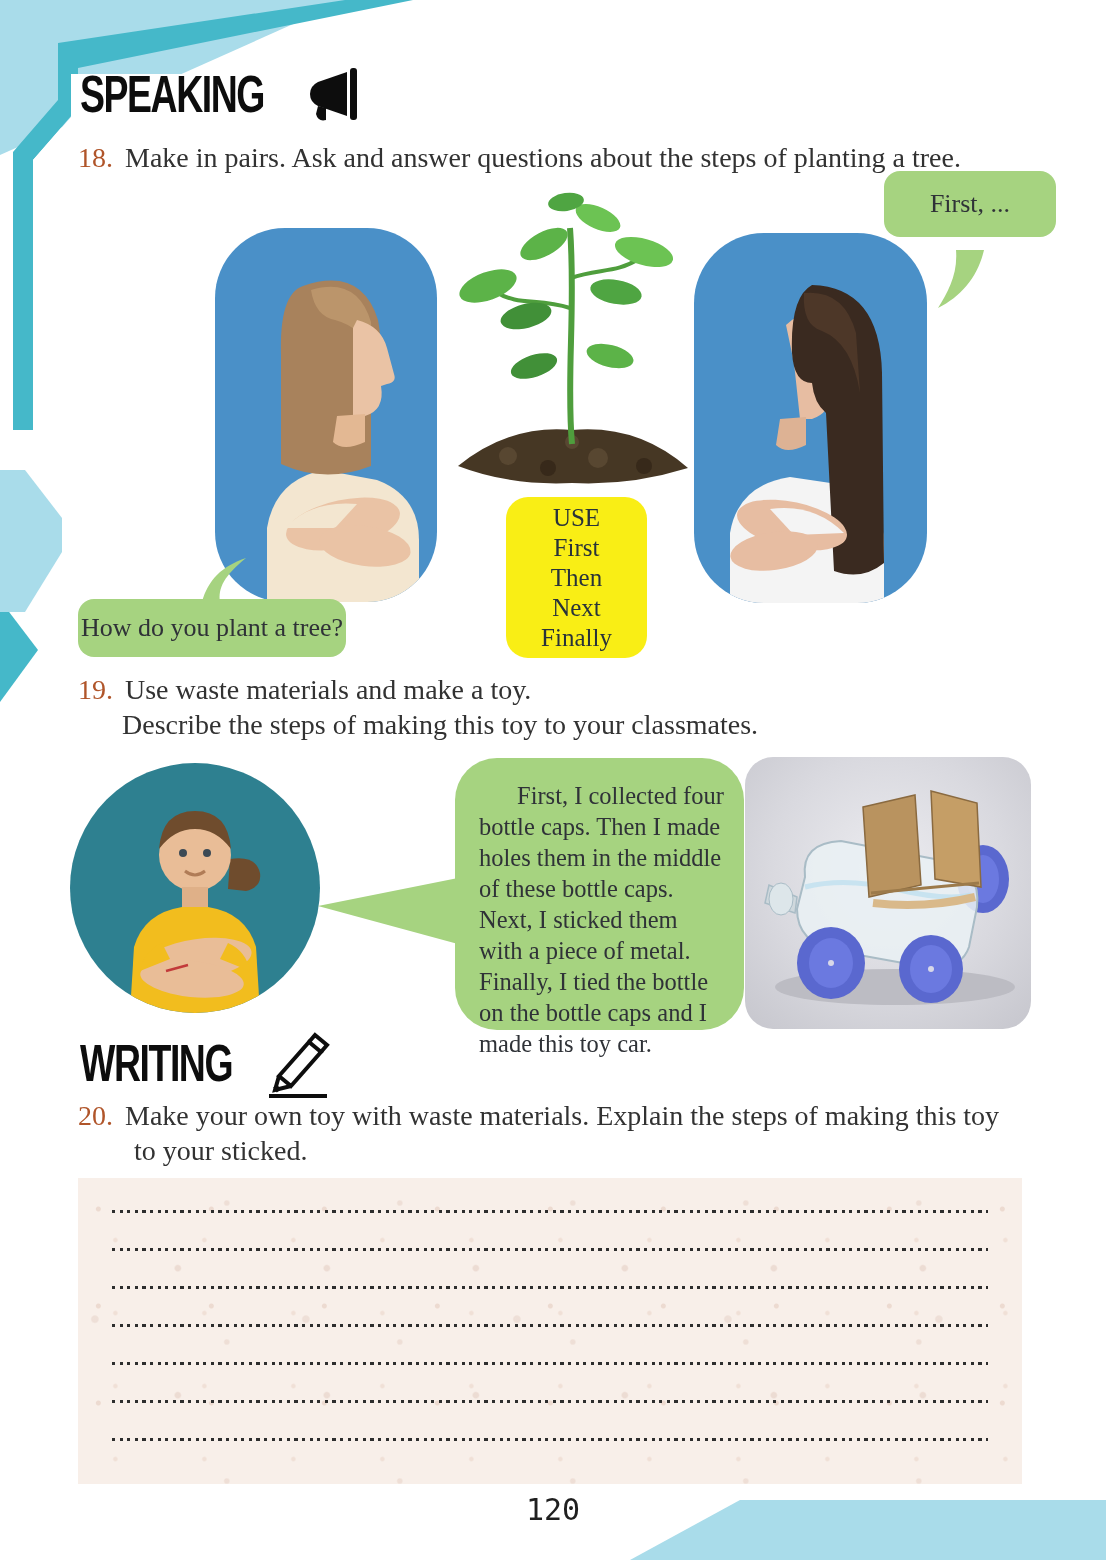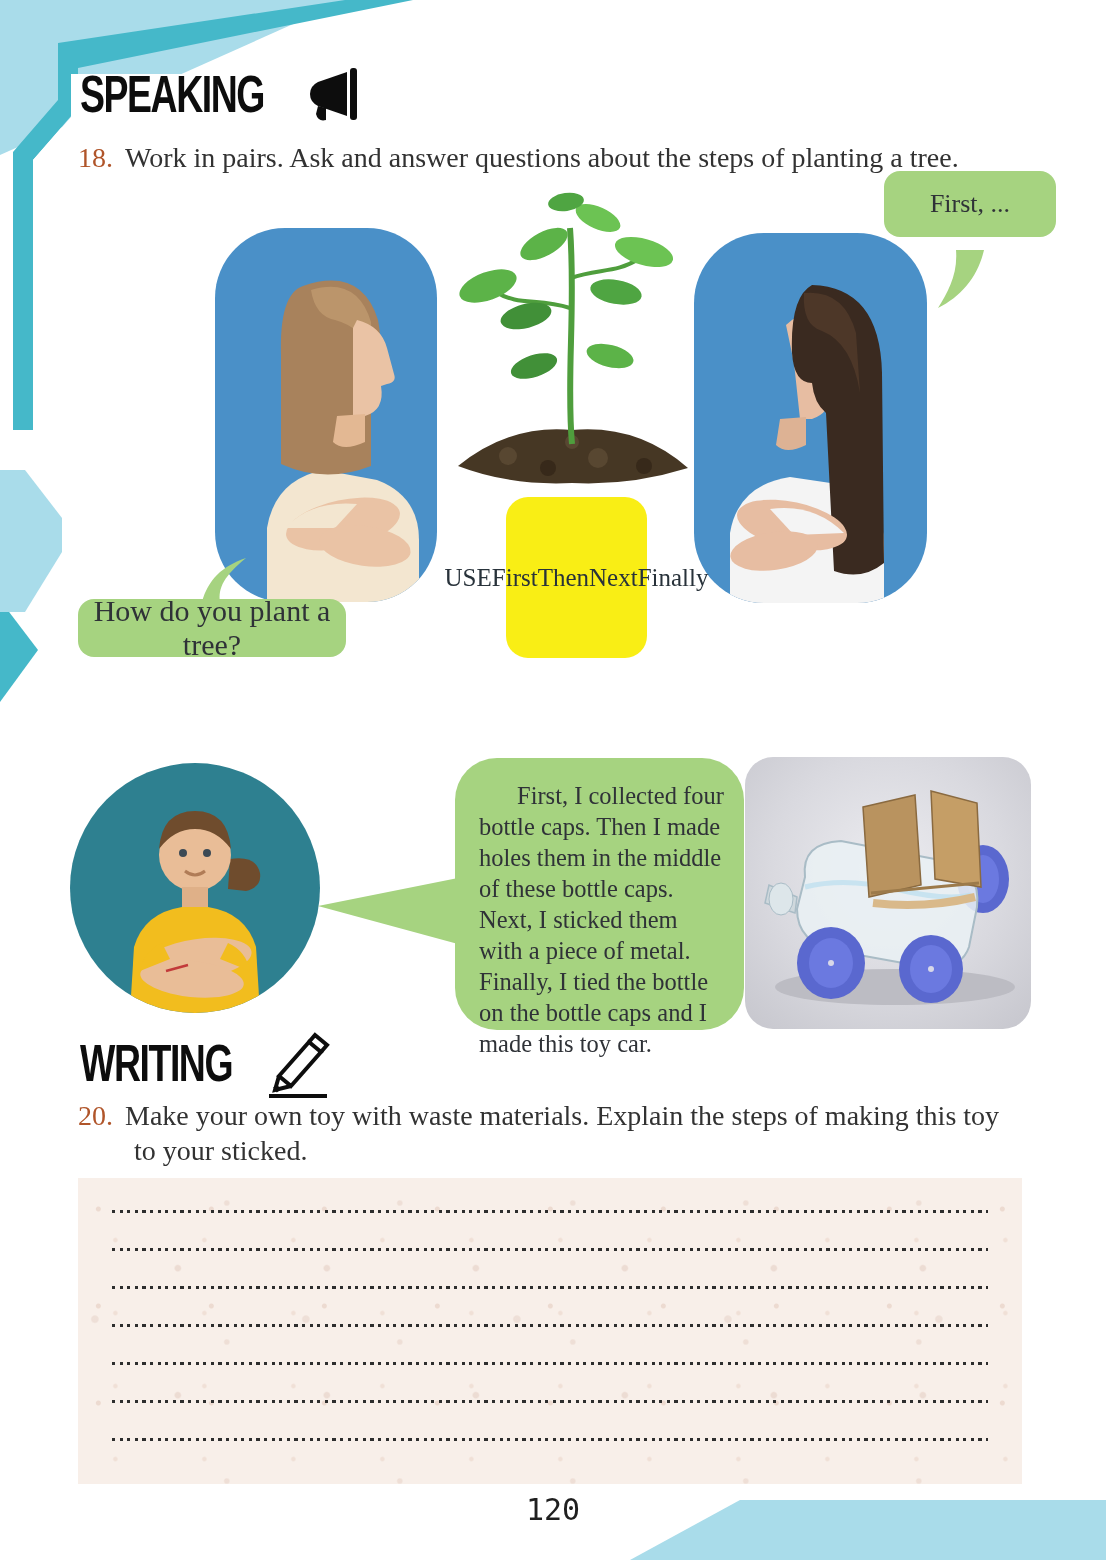--- a/index.html
+++ b/index.html
@@ -16,26 +16,26 @@
   .ex .num{color:#b0552a;margin-right:12px;}
   
   .photo{position:absolute;overflow:hidden;}
   .r70{border-radius:70px;}
   .r28{border-radius:28px;}
   .circle{border-radius:50%;}
   
   .bubble{position:absolute;background:#a6d380;color:#2f3237;
           display:flex;align-items:center;justify-content:center;text-align:center;}
   .bubble-first{width:172px;height:66px;border-radius:16px;font-size:26px;}
-  .bubble-how{width:268px;height:58px;border-radius:16px;font-size:30px;}
+  .bubble-how{width:268px;height:58px;border-radius:16px;font-size:26px;}
   .bubble-steps{width:289px;height:272px;border-radius:42px;font-size:24.5px;line-height:31px;
           display:block;padding:22px 20px 4px 24px;box-sizing:border-box;text-align:left;}
   .bubble-steps p{margin:0;text-indent:38px;}
   .usebox{position:absolute;left:506px;top:497px;width:141px;height:161px;background:#f9ee15;
-          border-radius:22px;display:flex;flex-direction:row;align-items:center;
+          border-radius:22px;display:flex;flex-direction:column;align-items:center;
           justify-content:center;font-size:25px;line-height:30px;color:#28323a;}
   
   .writebox{position:absolute;left:78px;top:1178px;width:944px;height:306px;
         background-color:#f8efe9;
         background-image:
           radial-gradient(circle at 18% 32%, rgba(193,137,112,.20) 0 2px, transparent 3px),
           radial-gradient(circle at 67% 71%, rgba(176,118,94,.16) 0 2.5px, transparent 4px),
           radial-gradient(circle at 42% 85%, rgba(205,155,130,.18) 0 1.5px, transparent 3px),
           radial-gradient(circle at 86% 18%, rgba(180,125,100,.14) 0 2px, transparent 3.5px),
           radial-gradient(circle at 8% 78%, rgba(166,108,84,.12) 0 3px, transparent 4.5px);
@@ -66,21 +66,21 @@
     <svg width="58" height="56" viewBox="0 0 58 56" style="margin-left:-46px">
       <g fill="#0d0d0d">
         <rect x="46" y="2" width="7" height="52" rx="3"></rect>
         <path d="M43,6 L43,50 L14,40 Q6,36 6,28 Q6,20 14,16 Z"></path>
         <path d="M14,40 L22,42 L22,54 Q14,56 12,48 Z"></path>
       </g>
     </svg>
   </div>
 
   <div class="ex" style="left:78px;top:140px;width:960px">
-    <span class="num">18.</span><span>Work in pairs. Ask and answer questions about the steps of planting a tree.</span>
+    <span class="num">18.</span><span>Make in pairs. Ask and answer questions about the steps of planting a tree.</span>
   </div>
 
   <div class="photo r70" style="left:215px;top:228px;width:222px;height:374px;background:#4a90c8">
     <svg width="222" height="374" viewBox="0 0 222 374">
       <path d="M52,374 L52,300 Q60,252 108,242 L162,252 Q204,268 204,312 L204,374 Z" fill="#f3e6d0"></path>
       <path d="M88,58 Q146,38 163,92 Q170,126 156,170 L156,238 Q110,256 66,236 L66,128 Q64,66 88,58 Z" fill="#a8825c"></path>
       <path d="M96,62 Q142,48 156,94 L158,130 Q150,100 120,92 Q100,88 96,62 Z" fill="#bb956b"></path>
       <path d="M142,92 Q166,98 172,120 L179,146 Q182,154 172,156 L166,158 Q170,182 150,188 L138,190 L138,100 Z" fill="#eac3a5"></path>
       <path d="M150,186 L150,214 Q128,224 118,214 L122,188 Z" fill="#e3b893"></path>
       <ellipse cx="128" cy="296" rx="58" ry="24" fill="#eac3a5" transform="rotate(-12 128 296)"></ellipse>
@@ -141,20 +141,24 @@
     <span>Finally</span>
   </div>
 
   <svg class="deco" style="left:190px;top:558px" width="62" height="44" viewBox="0 0 62 44">
     <path d="M12,44 C18,22 32,8 56,0 C34,18 28,30 30,44 Z" fill="#a6d380"></path>
   </svg>
   <div class="bubble bubble-how" style="left:78px;top:599px">
     <span>How do you plant a tree?</span>
   </div>
 
+  <div class="ex" style="left:78px;top:672px;width:980px">
+    <span class="num">19.</span><span>Use waste materials and make a toy.</span><br>
+    <span style="margin-left:44px">Describe the steps of making this toy to your classmates.</span>
+  </div>
 
   <div class="photo circle" style="left:70px;top:763px;width:250px;height:250px;background:#2e8090">
     <svg width="250" height="250" viewBox="0 0 250 250">
       <path d="M160,96 Q186,92 190,110 Q192,124 176,128 L158,126 Z" fill="#6f4c2d"></path>
       <circle cx="125" cy="92" r="36" fill="#e9bd97"></circle>
       <path d="M89,86 Q92,48 125,48 Q158,48 161,86 Q146,66 125,66 Q104,66 89,86 Z" fill="#6f4c2d"></path>
       <path d="M112,124 L112,144 Q125,152 138,144 L138,124 Z" fill="#dfb088"></path>
       <path d="M60,250 L64,184 Q74,150 112,144 L138,144 Q176,150 186,184 L190,250 Z" fill="#f2bd1e"></path>
       <circle cx="113" cy="90" r="4" fill="#3c4a55"></circle>
         <circle cx="137" cy="90" r="4" fill="#3c4a55"></circle>

